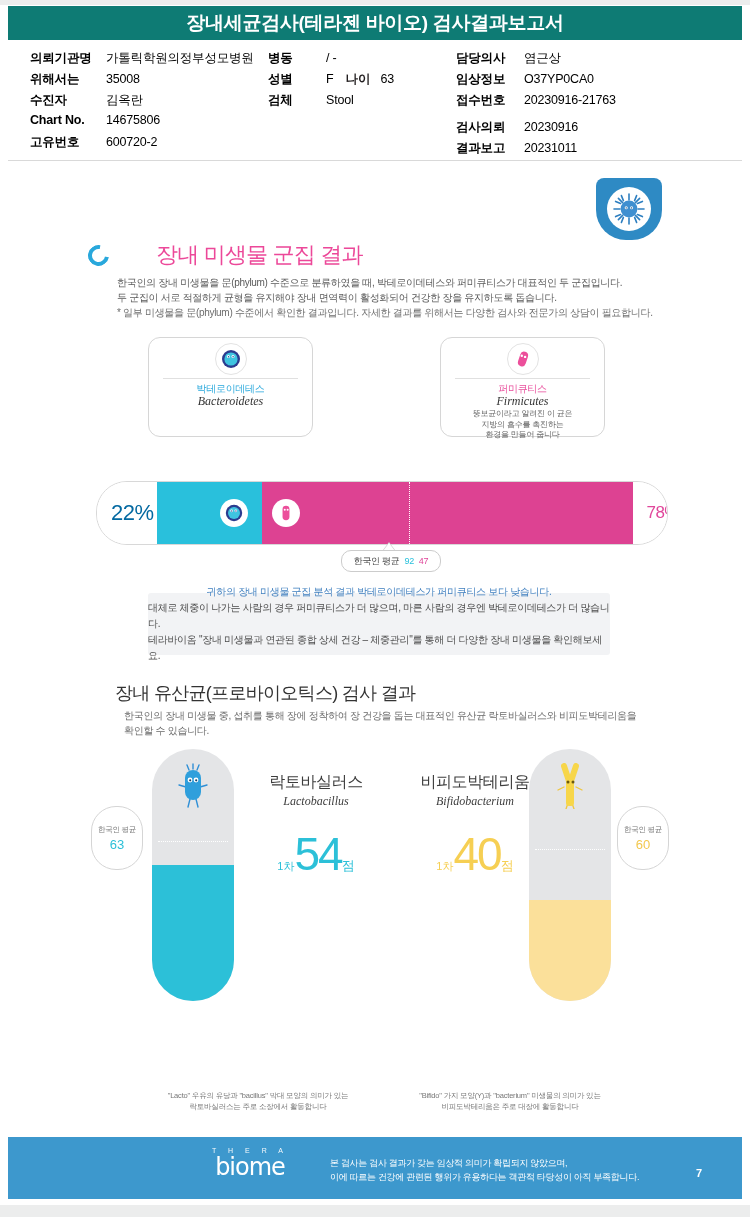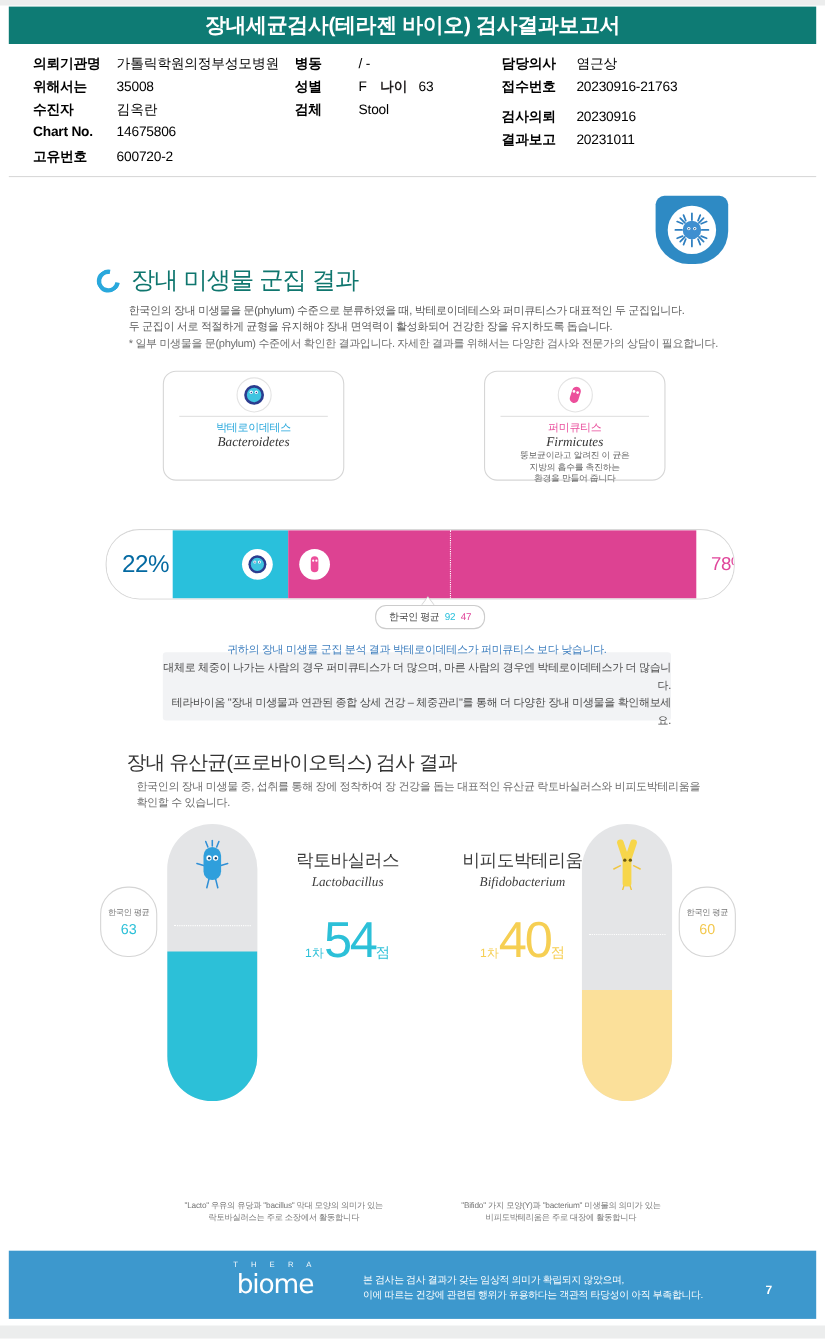--- a/index.html
+++ b/index.html
@@ -123,22 +123,23 @@
   .ring-icon {
     width: 21px; height: 21px;
     border-radius: 50%;
     border: 4px solid #29a8dc;
     border-right-color: transparent;
     transform: rotate(-35deg);
     box-sizing: border-box;
   }
   .sec1-head .h-text {
     font-size: 22px;
-    color: #0f766e;
+    color: #ec4899;
     letter-spacing: -0.8px;
+    margin-left: 37px;
   }
   .sec1-desc {
     position: absolute;
     left: 117px; top: 275px;
     width: 540px;
     font-size: 10px;
     line-height: 15px;
     color: #5a5a5a;
     letter-spacing: -0.3px;
   }
@@ -292,21 +293,21 @@
     display: flex;
     flex-direction: column;
     align-items: center;
     justify-content: center;
   }
   .msg-box .m-line {
     font-size: 10px;
     line-height: 16px;
     color: #4a4a4a;
     letter-spacing: -0.3px;
-    text-align: right;
+    text-align: left;
   }
   .msg-box .m-line.accent { color: #3f7fbf; }
   #msg-phylum { left: 148px; top: 593px; width: 462px; height: 62px; }
   #msg-probio { left: 148px; top: 1024px; width: 462px; height: 48px; }
 
   
   .sec2-head {
     position: absolute;
     left: 115px; top: 681px;
     font-size: 18px;
@@ -519,20 +520,24 @@
       <div class="info-row">
         <span class="lbl">검체</span>
         <span class="val">Stool</span>
       </div>
     </div>
 
     <div class="info-col c3">
       <div class="info-row">
         <span class="lbl">담당의사</span>
         <span class="val">염근상</span>
+      </div>
+      <div class="info-row">
+        <span class="lbl">임상정보</span>
+        <span class="val">O37YP0CA0</span>
       </div>
       <div class="info-row">
         <span class="lbl">접수번호</span>
         <span class="val">20230916-21763</span>
       </div>
       <div class="spacer-row"></div>
       <div class="info-row">
         <span class="lbl">검사의뢰</span>
         <span class="val">20230916</span>
       </div>

